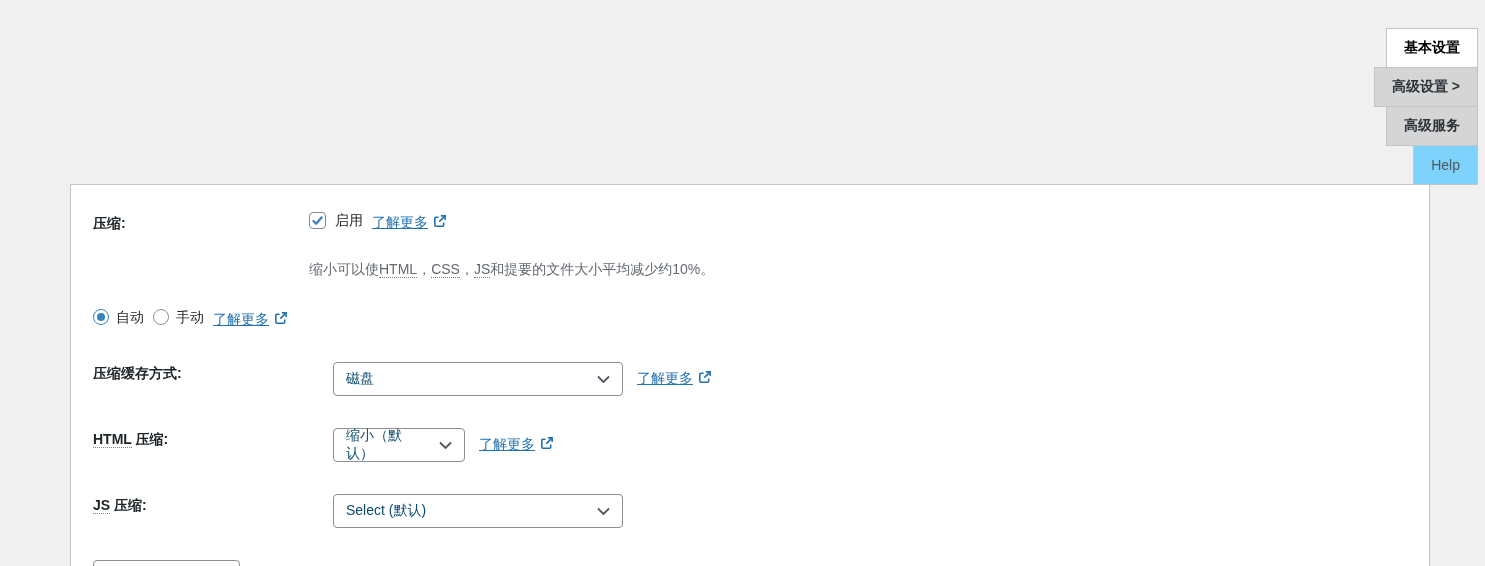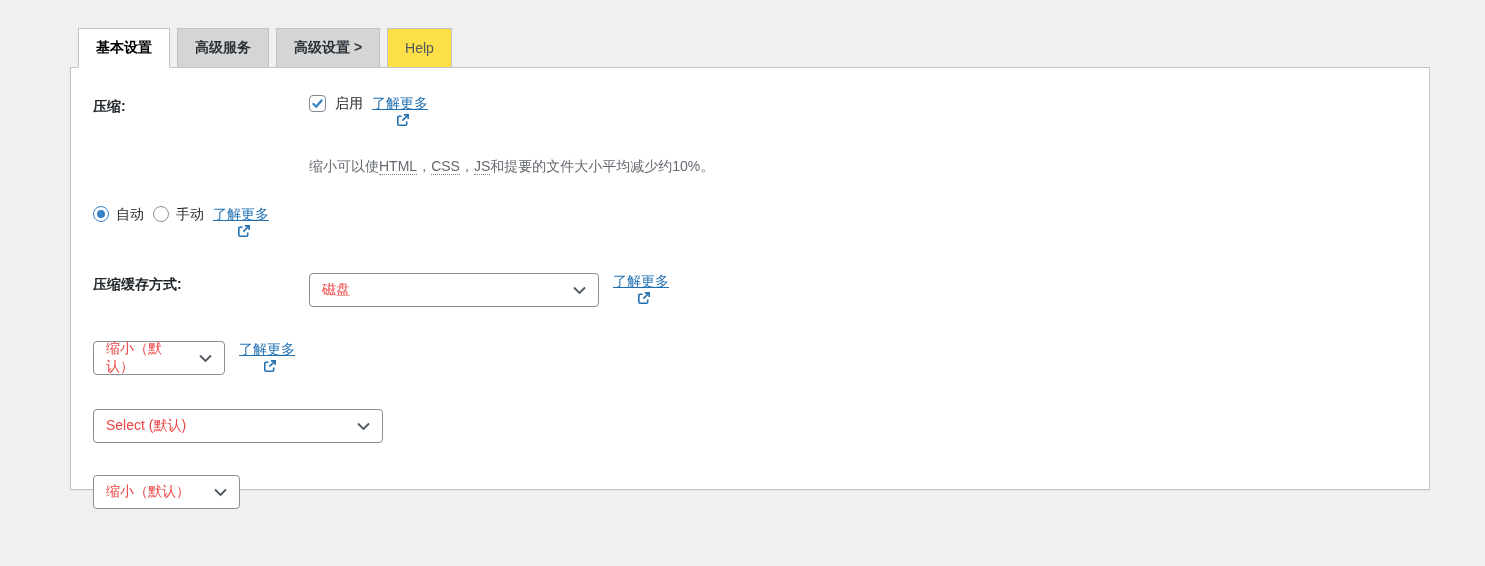--- a/index.html
+++ b/index.html
@@ -7,55 +7,55 @@
   body {
     width:1485px; height:566px;
     background:#f0f0f1;
     font-family:"Liberation Sans","DejaVu Sans",sans-serif;
     font-size:14px; color:#1d2327;
     overflow:hidden;
   }
   .wrap { padding-top:28px; padding-left:70px; }
 
   
-  .tabbar { display:flex; align-items:flex-end; margin-left:8px; position:relative; z-index:2; }
+  .tabbar { display:flex; align-items:flex-end; margin-left:8px; position:relative; z-index:2;flex-direction:column; }
   .tab {
     display:inline-flex; align-items:center;
     height:40px; padding:0 17px;
     margin-right:7px; margin-bottom:-1px;
     border:1px solid #c3c4c7;
     background:#d5d5d6; color:#2c3338;
     font-weight:bold; cursor:pointer; white-space:nowrap;
   }
   .tab.active { background:#fff; color:#000; border-bottom-color:#fff; }
-  .tab.help-tab { background:#fde047; color:#50575e; font-weight:normal; }
+  .tab.help-tab { background:#7dd3fc; color:#50575e; font-weight:normal; }
 
   
   .panel {
     position:relative; z-index:1;
     width:1360px; height:423px;
     background:#fff;
     border:1px solid #c3c4c7;
     box-shadow:0 1px 1px rgba(0,0,0,.04);
     padding-top:12px;
   }
 
   
   .row { display:flex; padding:15px 10px 15px 22px; }
-  .row.compact { padding-top:16px; padding-bottom:16px; }
+  .row.compact { padding-top:16px; padding-bottom:16px;gap:24px; }
   .row-label { width:216px; flex:0 0 216px; font-weight:bold; padding-top:3px; color:#1d2327; }
   .row-content { flex:1; }
   .control-line { display:flex; min-height:22px; }
   .desc { color:#646970; margin-top:25px; line-height:1.45; }
 
   .acr { border-bottom:1px dotted #7b7f84; }
 
   a.learn-more {
     color:#2271b1; text-decoration:underline; cursor:pointer;
-    display:inline-flex; align-items:center; white-space:nowrap;flex-direction:column;
+    display:inline-flex; align-items:center; white-space:nowrap;
   }
   .ext-icon { margin-left:4px; display:inline-block; }
 
   
   .checkbox {
     width:17px; height:17px; border:1px solid #7e8993; border-radius:4px;
     background:#fff; display:inline-flex; align-items:center; justify-content:center;
     margin-right:9px; cursor:pointer; flex:0 0 auto;
   }
 
@@ -68,37 +68,37 @@
   .radio.checked { border-color:#3582c4; }
   .radio.checked .dot { width:8px; height:8px; border-radius:50%; background:#3582c4; }
 
   .opt-label { margin-right:9px; }
 
   
   .select {
     display:inline-flex; align-items:center; justify-content:space-between;
     height:34px; padding:0 12px;
     border:1px solid #8c8f94; border-radius:4px;
-    background:#fff; color:#ef4444; cursor:pointer;
+    background:#fff; color:#0c4a6e; cursor:pointer;
   }
   .select .chev { margin-left:14px; display:inline-flex; }
   .w-lg { width:290px; }
   .w-sm { width:132px; }
   .w-md { width:147px; }
   .select + .learn-more { margin-left:14px; }
 </style>
 </head>
 <body>
 
 <div class="wrap">
 
   <div class="tabbar">
     <div class="tab active">基本设置</div>
+    <div class="tab">高级设置 &gt;</div>
     <div class="tab">高级服务</div>
-    <div class="tab">高级设置 &gt;</div>
     <div class="tab help-tab">Help</div>
   </div>
 
   <div class="panel">
 
     <div class="row">
       <div class="row-label">压缩:</div>
       <div class="row-content">
         <div class="control-line">
           <span class="checkbox">
@@ -167,20 +167,21 @@
                 <path d="M9.5 2h4.5v4.5" fill="none" stroke="#2271b1" stroke-width="1.7"></path>
                 <path d="M13.5 2.5L7.8 8.2" fill="none" stroke="#2271b1" stroke-width="1.7"></path>
               </svg>
             </span>
           </a>
         </div>
       </div>
     </div>
 
     <div class="row compact">
+      <div class="row-label"><span class="acr">HTML</span><span> 压缩:</span></div>
       <div class="row-content">
         <div class="control-line">
           <span class="select w-sm">
             <span>缩小（默认）</span>
             <span class="chev">
               <svg width="13" height="9" viewBox="0 0 13 9">
                   <path d="M1 1.5l5.5 5.5L12 1.5" fill="none" stroke="#50575e" stroke-width="1.8"></path>
                 </svg>
             </span>
           </span>
@@ -192,20 +193,21 @@
                 <path d="M9.5 2h4.5v4.5" fill="none" stroke="#2271b1" stroke-width="1.7"></path>
                 <path d="M13.5 2.5L7.8 8.2" fill="none" stroke="#2271b1" stroke-width="1.7"></path>
               </svg>
             </span>
           </a>
         </div>
       </div>
     </div>
 
     <div class="row compact">
+      <div class="row-label"><span class="acr">JS</span><span> 压缩:</span></div>
       <div class="row-content">
         <div class="control-line">
           <span class="select w-lg">
             <span>Select (默认)</span>
             <span class="chev">
               <svg width="13" height="9" viewBox="0 0 13 9">
                   <path d="M1 1.5l5.5 5.5L12 1.5" fill="none" stroke="#50575e" stroke-width="1.8"></path>
                 </svg>
             </span>
           </span>

